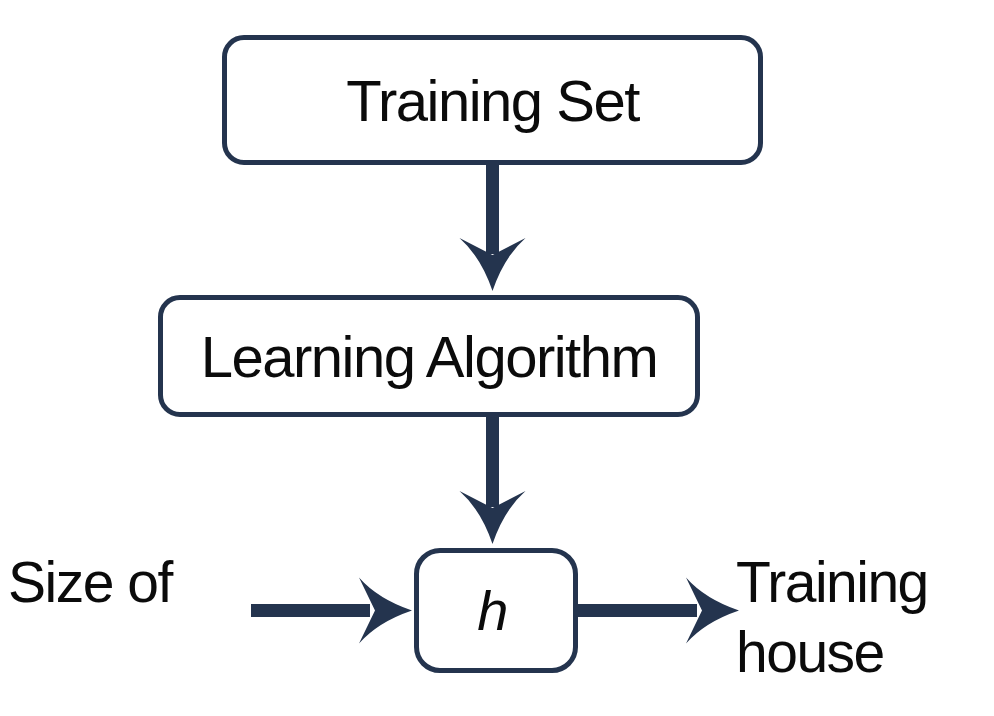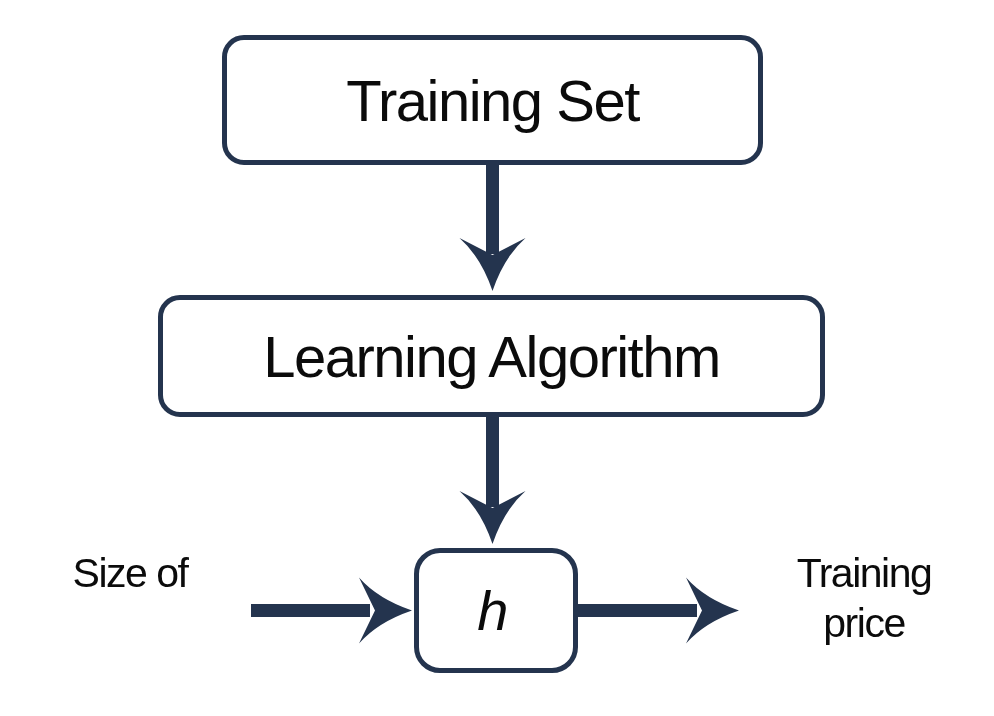--- a/index.html
+++ b/index.html
@@ -34,38 +34,37 @@
     color: var(--text);
     white-space: nowrap;
   }
   #node-training-set {
     left: 222px; top: 35px;
     width: 541px; height: 130px;
     border-radius: 22px;
   }
   #node-learning-algorithm {
     left: 158px; top: 295px;
-    width: 667px; height: 122px;
+    width: 542px; height: 122px;
     border-radius: 22px;
   }
   #node-hypothesis {
     left: 414px; top: 548px;
     width: 164px; height: 125px;
     border-radius: 26px;
   }
   #node-hypothesis .node-label {
     font-style: italic;
     font-size: 56px;
     padding-right: 8px;
   }
   .side-label {
     position: absolute;
     top: 548px;
-    text-align: center;
-    font-size: 41px;
+    font-size: 57px;
     line-height: 1.22;
     letter-spacing: -1.5px;
     color: var(--text);
   }
   #label-input  { left: 8px;   width: 244px; }
   #label-output { left: 736px; width: 256px; }
   .arrows-layer {
     position: absolute;
     left: 0; top: 0;
     width: 994px; height: 716px;
@@ -89,21 +88,21 @@
   <div class="node" id="node-hypothesis">
     <span class="node-label">h</span>
   </div>
 
   <div class="side-label" id="label-input">
     <span>Size of</span><br>
   </div>
 
   <div class="side-label" id="label-output">
     <span>Training</span><br>
-    <span>price</span>
+    <span>house</span>
   </div>
 
   <svg class="arrows-layer" viewBox="0 0 994 716" xmlns="http://www.w3.org/2000/svg" aria-hidden="true">
 
     <g>
       <rect class="arrow" x="486" y="162" width="13" height="92"></rect>
       <path class="arrow" d="M 492.5 291 Q 481 257 459.5 238 L 492.5 255 L 525.5 238 Q 504 257 492.5 291 Z"></path>
     </g>
 
     <g>

